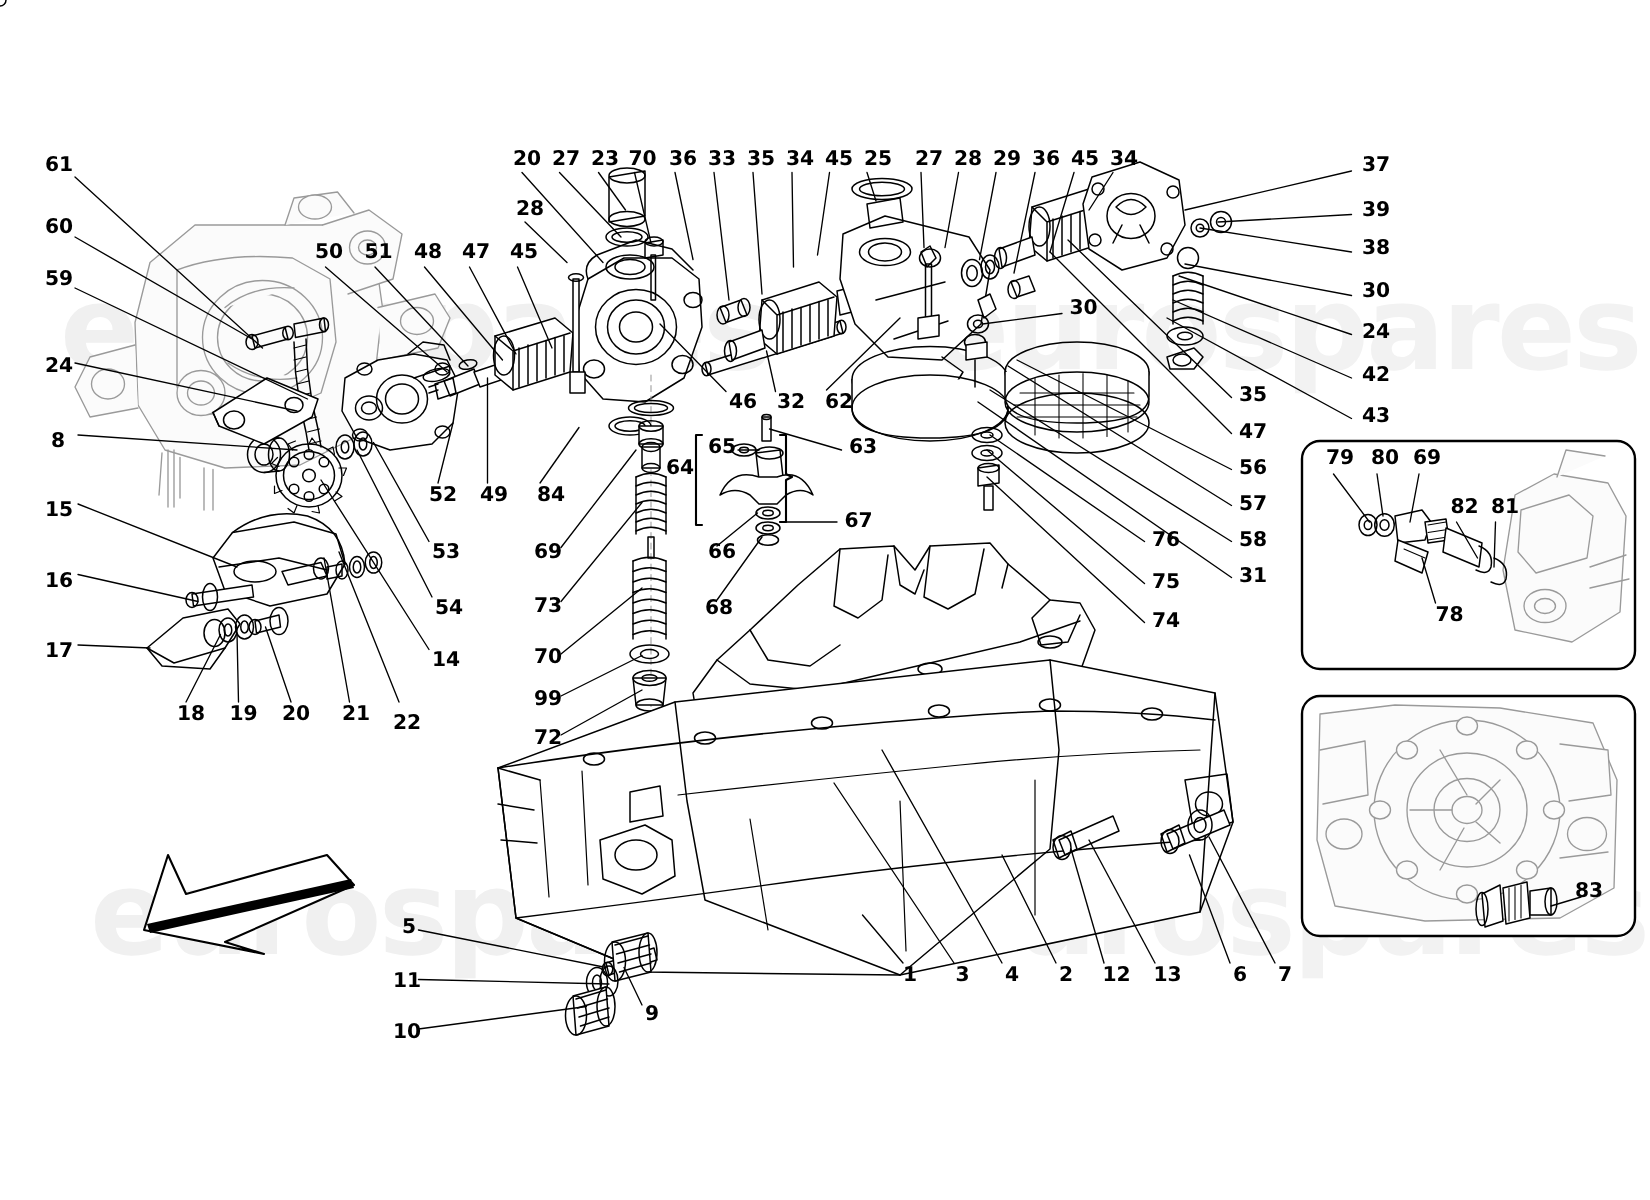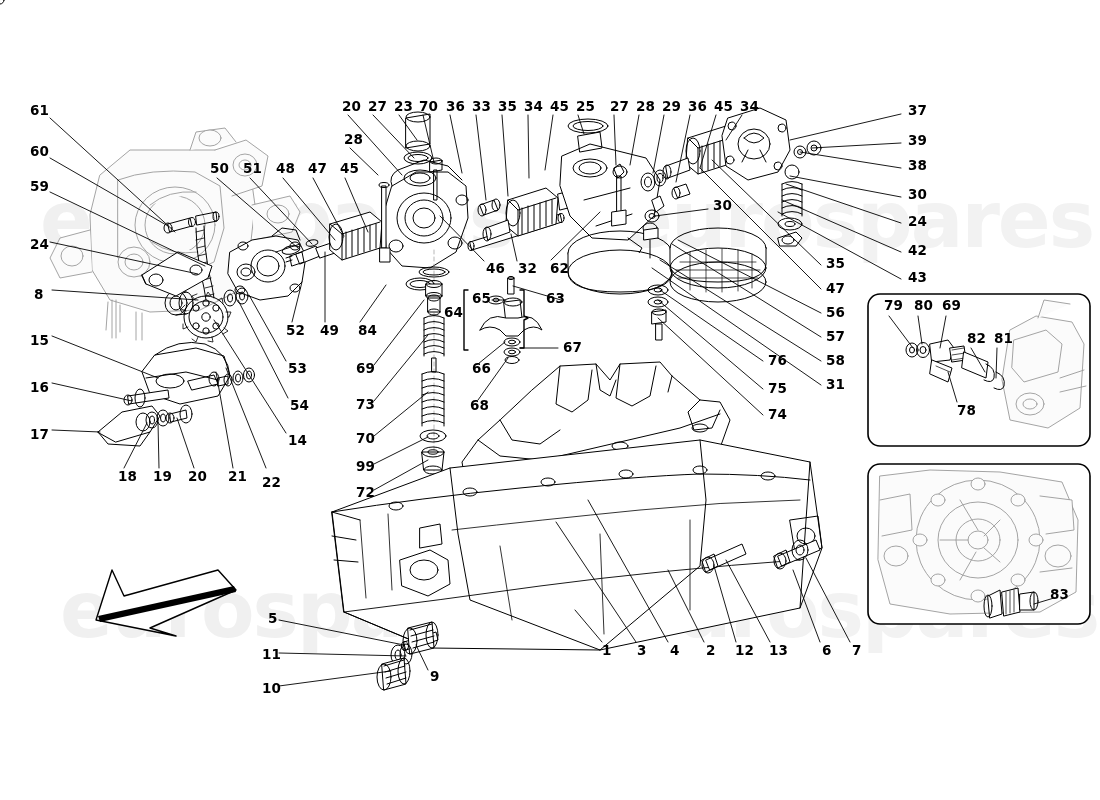--- a/index.html
+++ b/index.html
@@ -699,21 +699,21 @@
   <div class="lbl" style="left:826px;top:257px">35</div>
   <div class="lbl" style="left:826px;top:282px">47</div>
   <div class="lbl" style="left:826px;top:306px">56</div>
   <div class="lbl" style="left:826px;top:330px">57</div>
   <div class="lbl" style="left:826px;top:354px">58</div>
   <div class="lbl" style="left:826px;top:378px">31</div>
   <div class="lbl" style="left:768px;top:354px">76</div>
   <div class="lbl" style="left:768px;top:382px">75</div>
   <div class="lbl" style="left:768px;top:408px">74</div>
 
-  <div class="lbl" style="left:546px;top:292px">63</div>
+  <div class="lbl" style="left:566px;top:292px">63</div>
   <div class="lbl" style="left:444px;top:306px">64</div>
   <div class="lbl" style="left:472px;top:292px">65</div>
   <div class="lbl" style="left:563px;top:341px">67</div>
   <div class="lbl" style="left:472px;top:362px">66</div>
   <div class="lbl" style="left:470px;top:399px">68</div>
 
   <div class="lbl" style="left:358px;top:324px">84</div>
   <div class="lbl" style="left:356px;top:362px">69</div>
   <div class="lbl" style="left:356px;top:398px">73</div>
   <div class="lbl" style="left:356px;top:432px">70</div>

